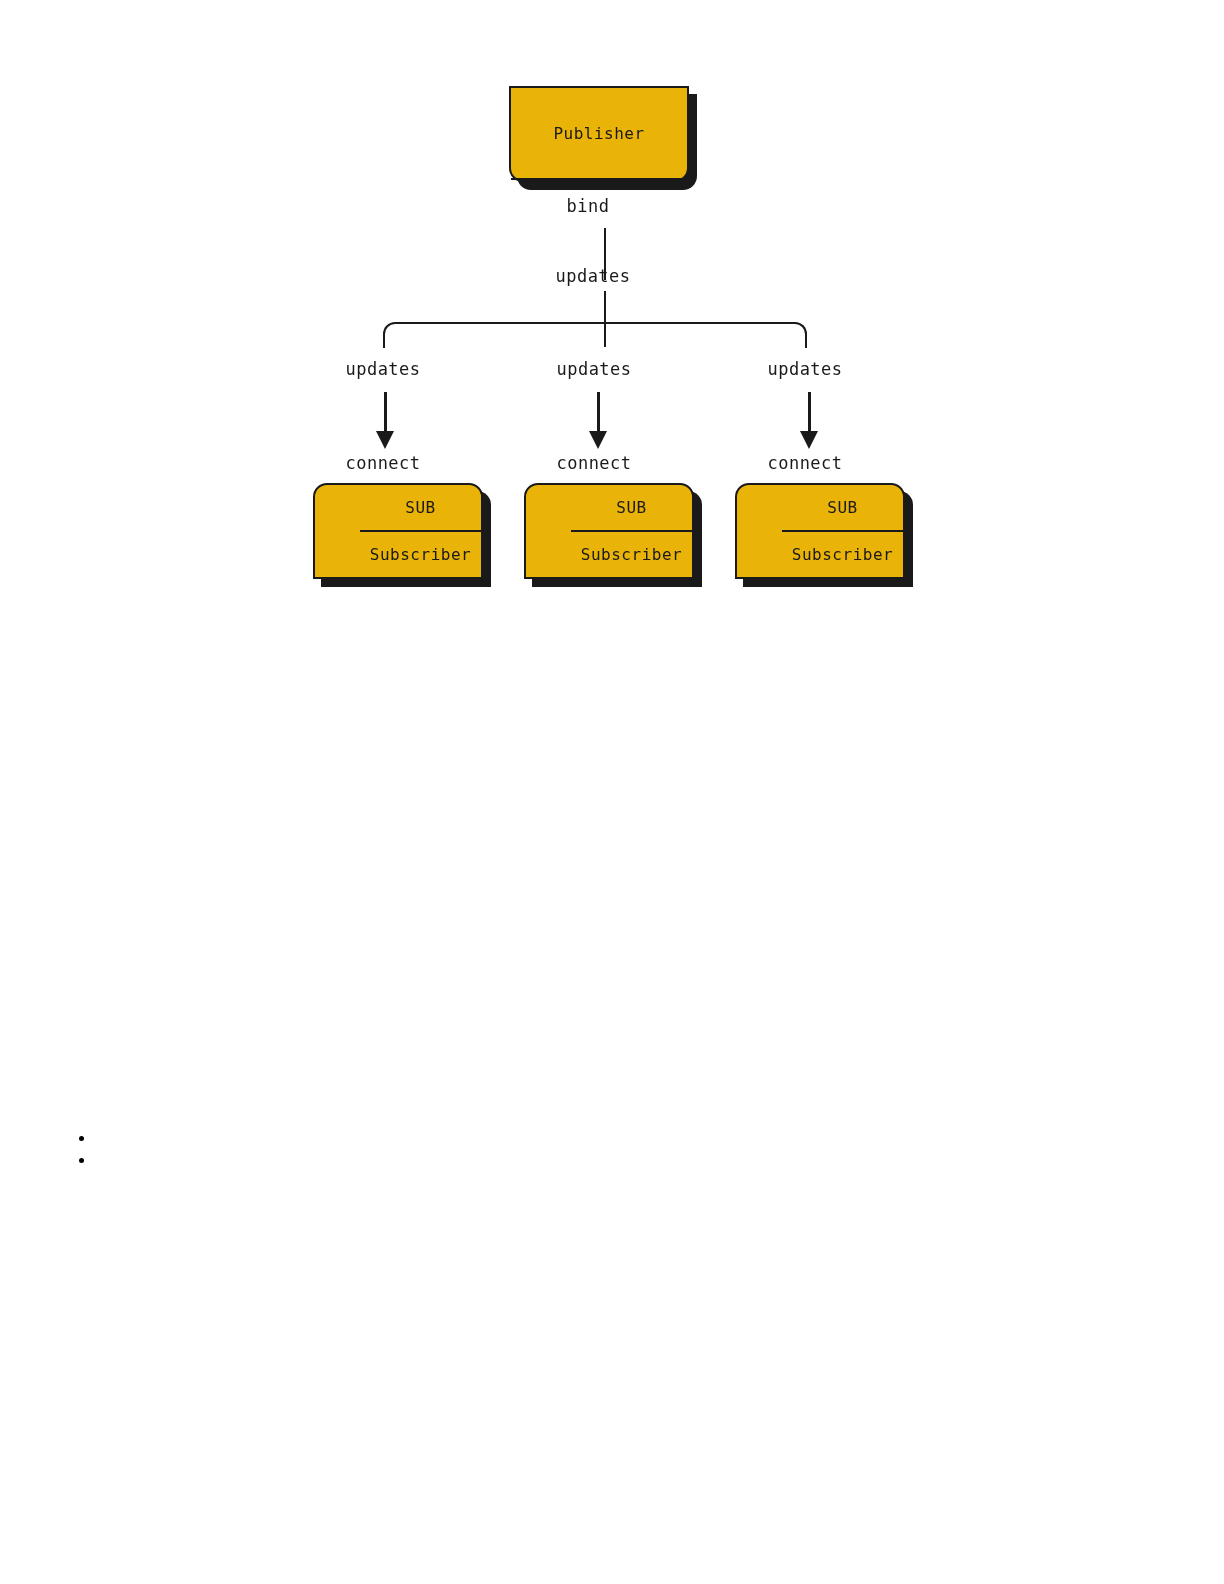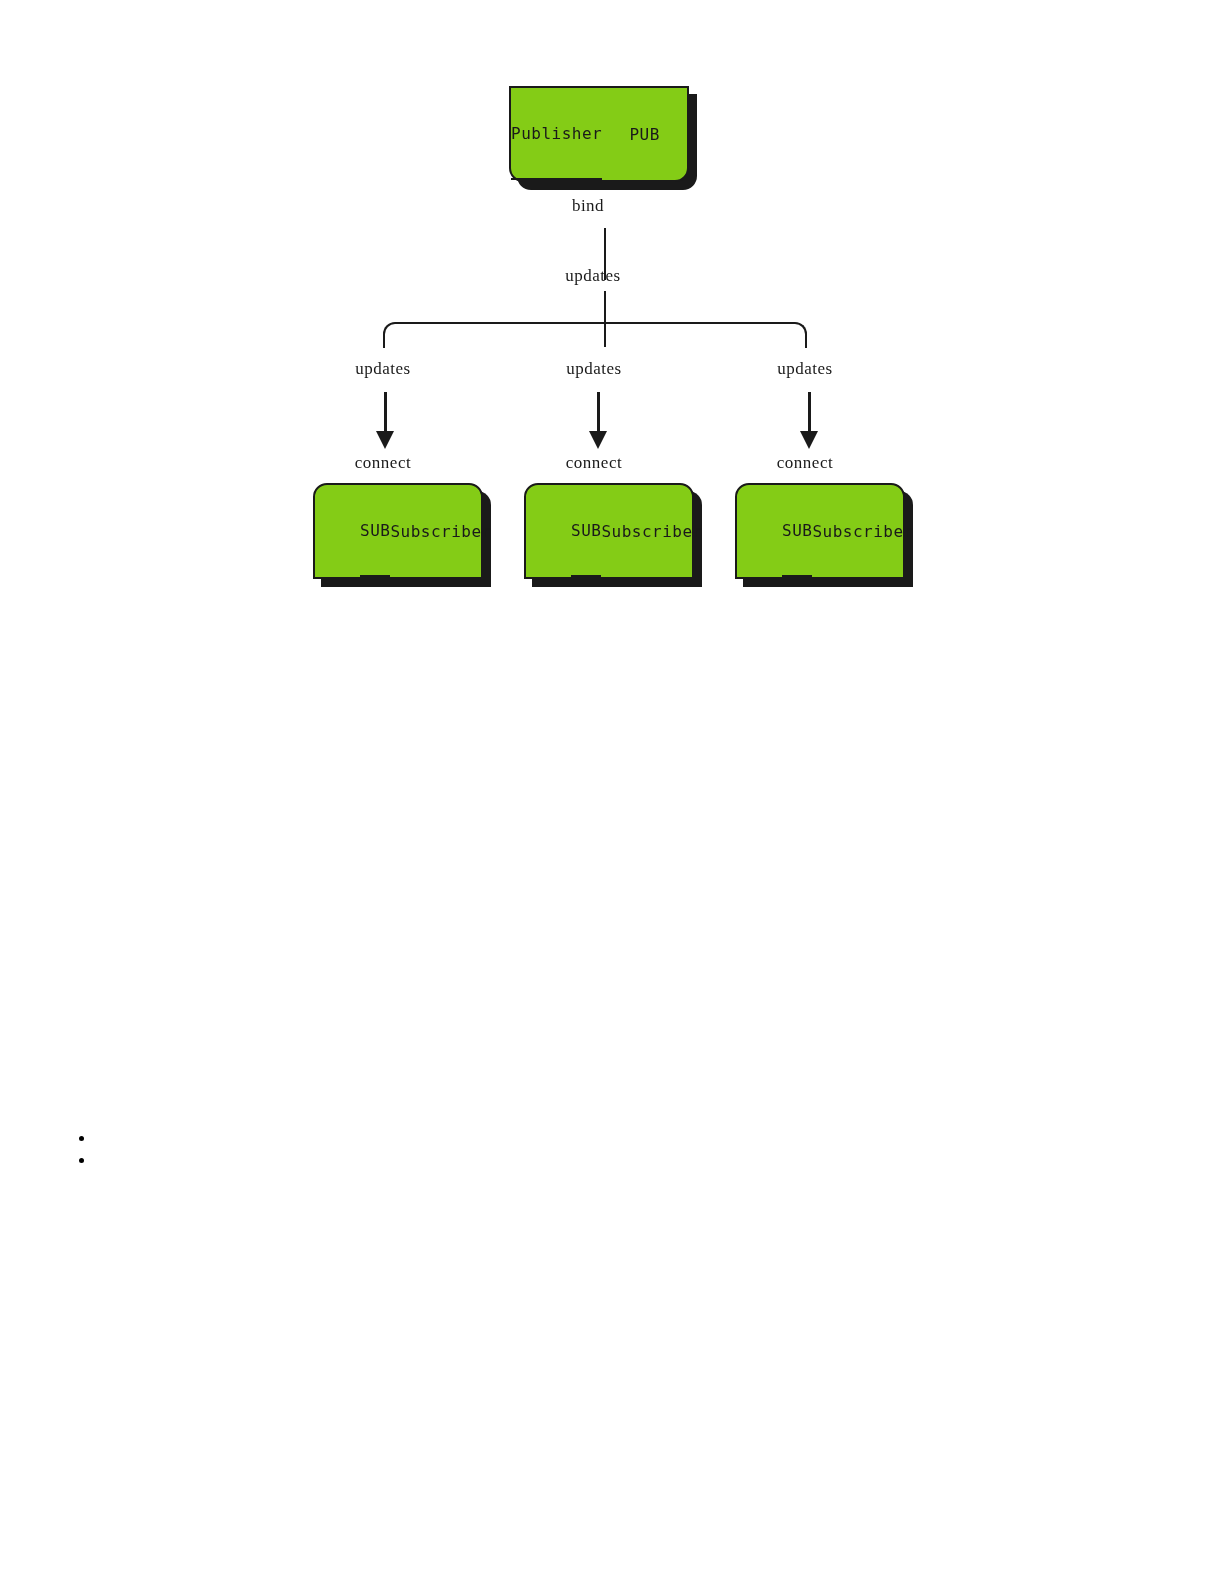--- a/index.html
+++ b/index.html
@@ -29,23 +29,23 @@
   .node {
     position: absolute;
     box-sizing: border-box;
     background: #ffffff;
   }
   .node-inner {
     position: absolute;
     inset: 0;
     box-sizing: border-box;
     border: 2.5px solid #1a1a1a;
-    background: #84cc16;
+    background: #eab308;
     display: flex;
-    flex-direction: row;
+    flex-direction: column;
   }
   .node-shadow {
     position: absolute;
     background: #1a1a1a;
   }
 
   
   .node-pub .node-inner {
     border-radius: 0 0 14px 14px;
   }
@@ -69,21 +69,20 @@
   }
 
   
   .edge-label {
     position: absolute;
     white-space: nowrap;
     letter-spacing: 0.5px;
     text-align: center;
     transform: translateX(-50%);
     background: transparent;
-    font-family: Liberation Serif, serif;
   }
 
   
   .vline {
     position: absolute;
     width: 0;
     border-left: 2.5px solid #1a1a1a;
   }
   .hbar {
     position: absolute;
@@ -128,21 +127,20 @@
 </style>
 </head>
 <body>
 
 <div id="diagram-canvas">
 
   <div class="node node-pub" style="left:509px; top:86px; width:180px; height:96px;">
     <div class="node-shadow" style="left:8px; top:8px; width:180px; height:96px; border-radius:0 0 14px 14px;"></div>
     <div class="node-inner">
       <div class="node-row divider-below">Publisher</div>
-      <div class="node-row">PUB</div>
     </div>
   </div>
 
   <div class="edge-label" style="left:588px; top:196px; font-size:17px;">bind</div>
 
   <div class="vline" style="left:604px; top:228px; height:52px;"></div>
 
   <div class="edge-label" style="left:593px; top:266px; font-size:17px;">updates</div>
 
   <div class="vline" style="left:604px; top:291px; height:56px;"></div>

